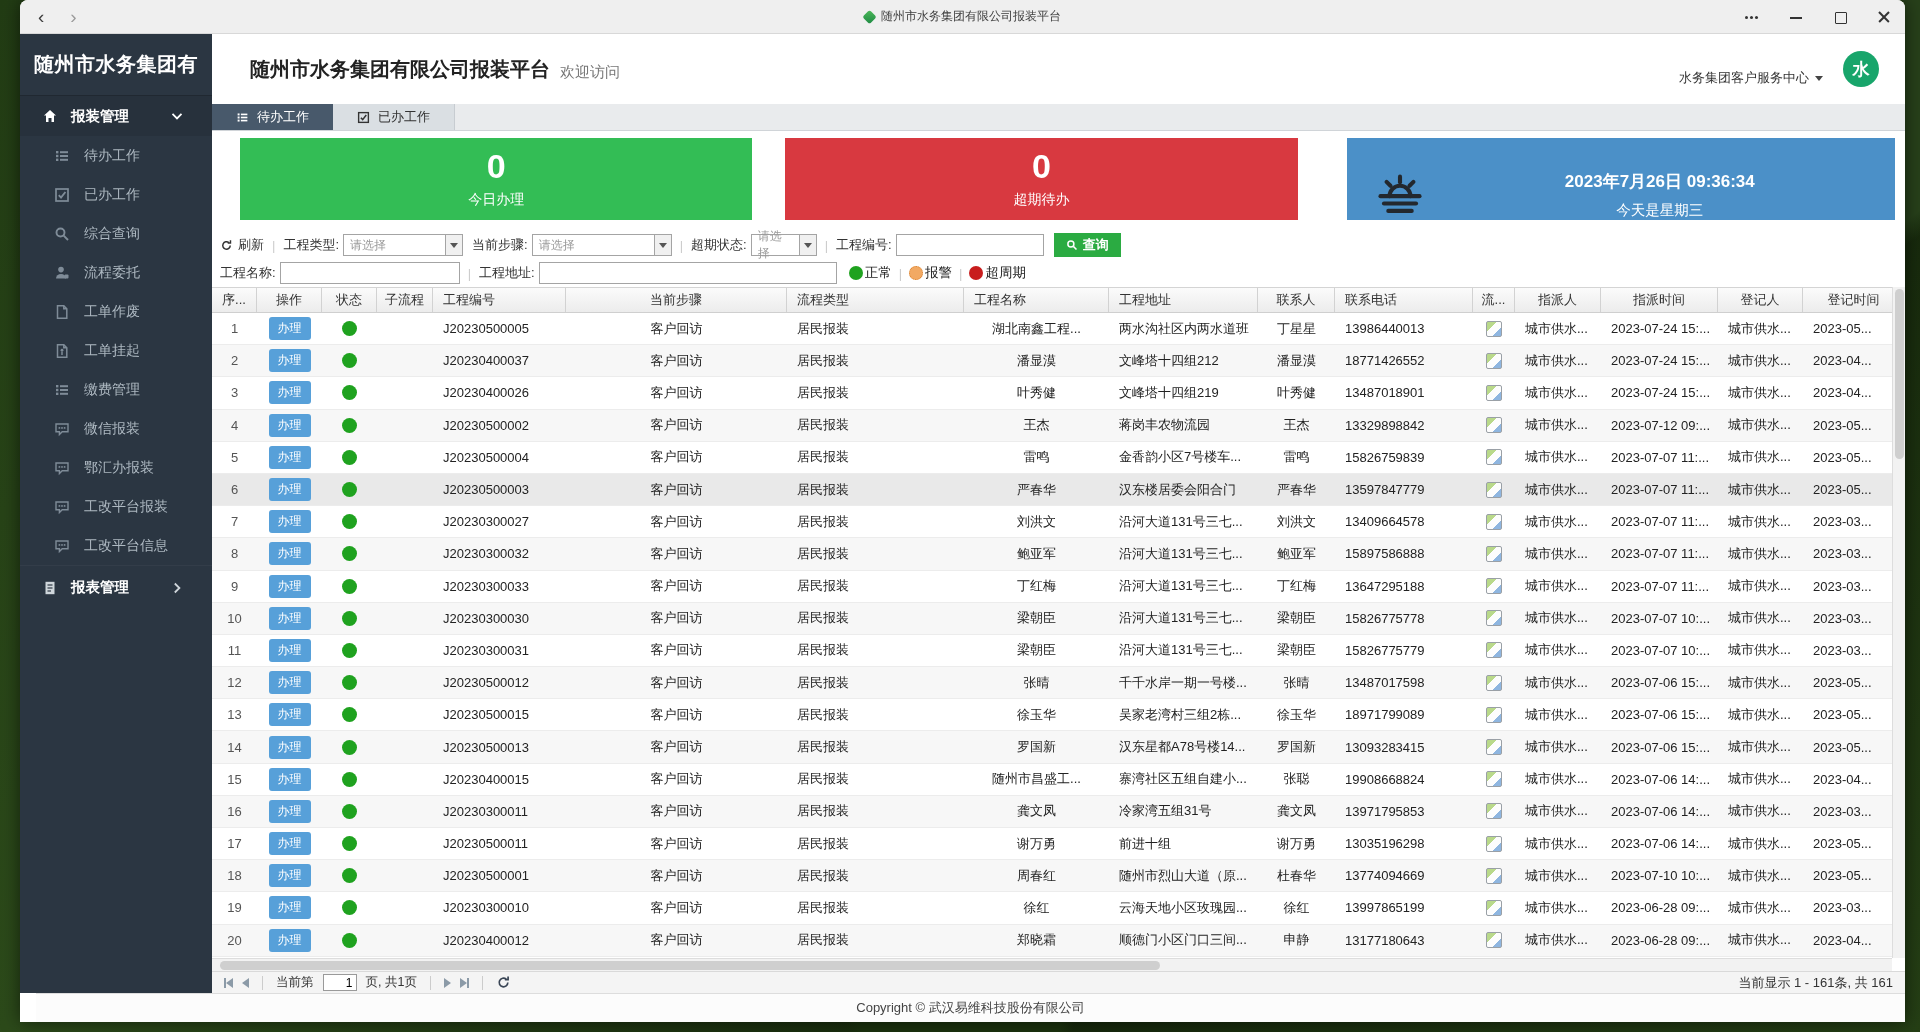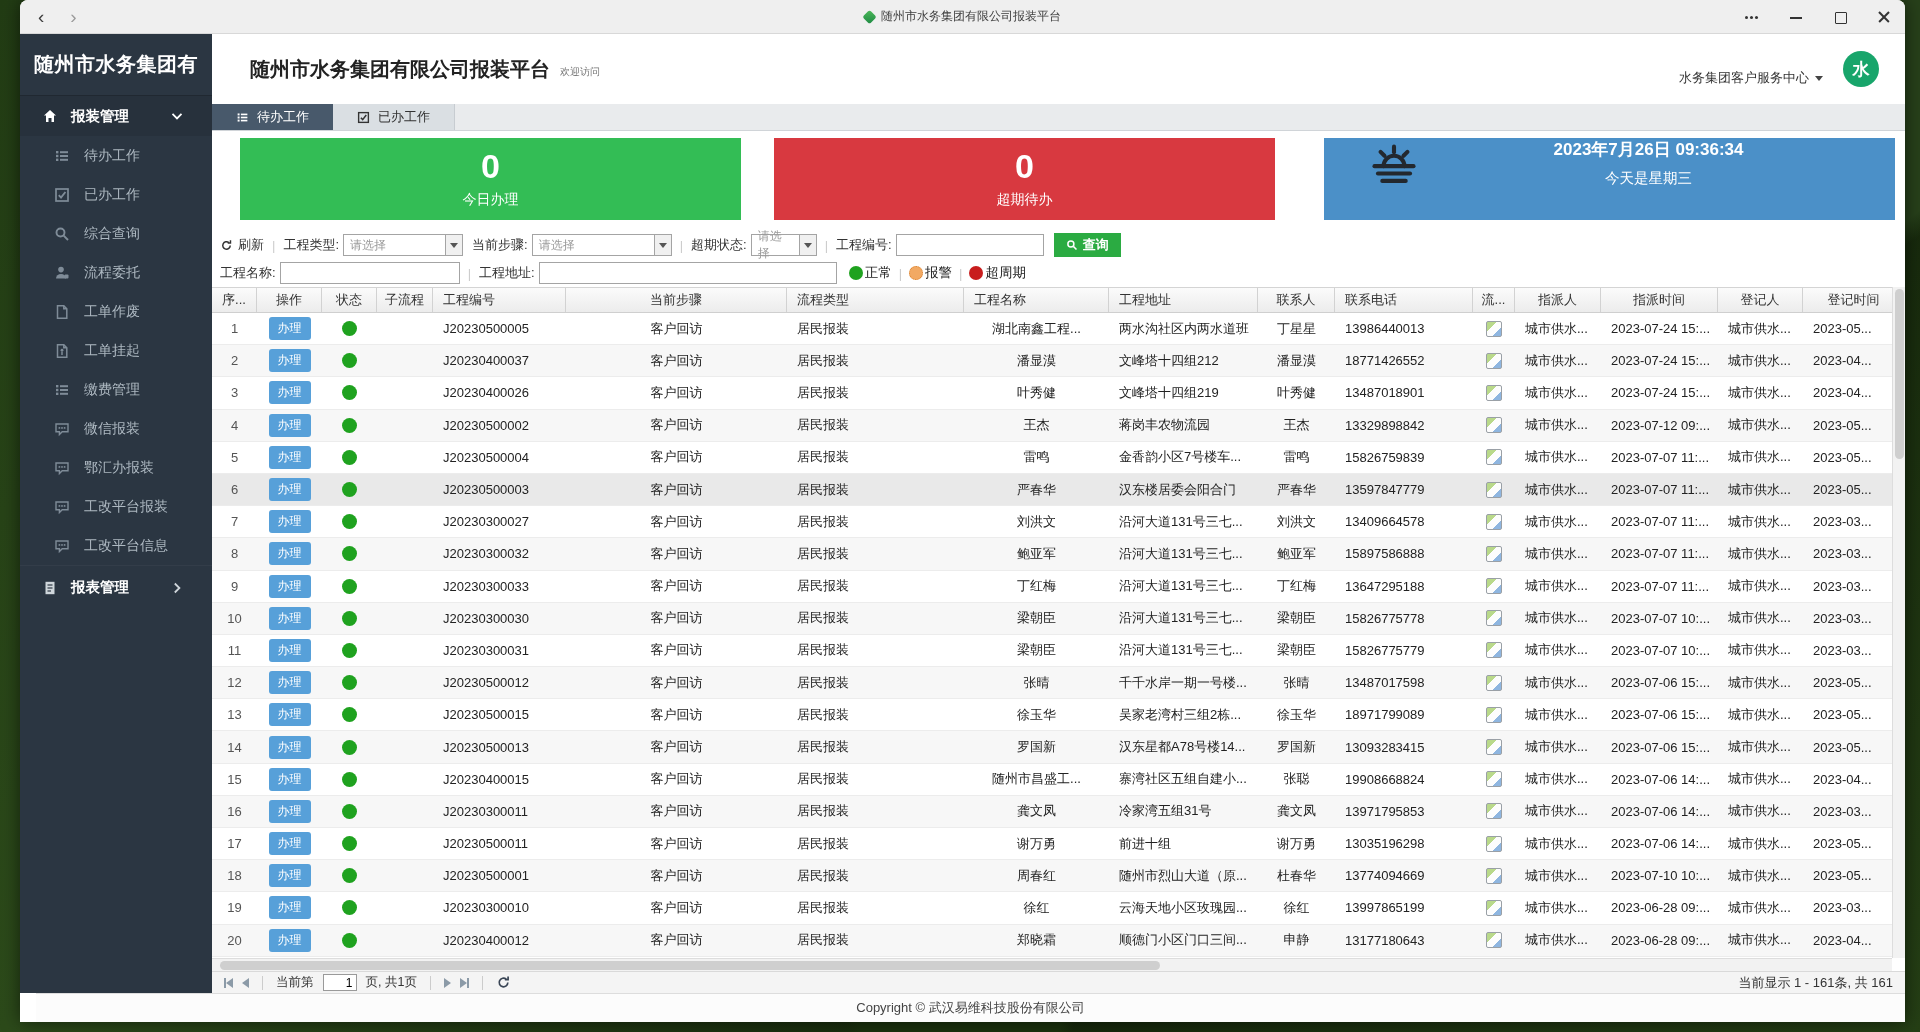--- a/index.html
+++ b/index.html
@@ -58,21 +58,21 @@
   .menu-report .chev { margin-left:auto; }
   .mi { width:16px; height:16px; display:inline-flex; }
   .mi svg { width:100%; height:100%; }
 
   
   .content { position:absolute; top:34px; left:192px; right:0; bottom:29px;
     display:flex; flex-direction:column; background:#fff; }
   .page-header { height:70px; display:flex; align-items:center; padding:0 26px 0 38px;
     background:#fff; flex:0 0 auto; }
   .ph-title { font-size:20px; font-weight:bold; color:#222; }
-  .ph-welcome { font-size:10px; color:#777; margin-left:10px; margin-top:6px; }
+  .ph-welcome { font-size:15px; color:#777; margin-left:10px; margin-top:6px; }
   .ph-right { margin-left:auto; display:flex; align-items:flex-end; gap:20px; }
   .ph-user { font-size:13px; color:#333; cursor:pointer; display:flex; align-items:center; gap:6px; }
   .caret-down { width:0; height:0; border-left:4px solid transparent; border-right:4px solid transparent;
     border-top:5px solid #444; display:inline-block; }
   .avatar { width:36px; height:36px; border-radius:50%; background:#18a56b; color:#fff;
     font-size:17px; font-weight:bold; display:flex; align-items:center; justify-content:center; cursor:pointer; }
 
   .tabbar { height:27px; background:#e9ebed; display:flex; align-items:stretch; flex:0 0 auto;
     border-bottom:1px solid #d0d4d8; }
   .tab { display:flex; align-items:center; gap:8px; font-size:13px; padding:0 24px; cursor:pointer; }
@@ -81,21 +81,21 @@
   .tab .ti { width:13px; height:13px; display:inline-flex; }
   .tab .ti svg { width:100%; height:100%; }
 
   .main { flex:1 1 auto; position:relative; overflow:hidden; background:#fff; }
 
   
   .stats { margin:7px 10px 0 28px; display:flex; gap:33px; height:82px; }
   .stat-card { flex:1; color:#fff; text-align:center; padding-top:9px; cursor:default; }
   .stat-value { font-size:34px; font-weight:bold; line-height:1.15; }
   .stat-label { font-size:14px; margin-top:5px; }
-  .clock-card { flex:1; color:#fff; display:flex; align-items:flex-start; padding:0 35px;margin-left:16px; }
+  .clock-card { flex:1; color:#fff; display:flex; align-items:flex-end; padding:0 18px;margin-left:16px; }
   .clock-icon { width:58px; height:52px; margin:0 14px 0 6px; flex:0 0 auto; }
   .clock-text { flex:1; text-align:center; }
   .clock-line1 { font-size:17px; font-weight:bold; }
   .clock-line2 { font-size:14.5px; margin-top:8px; }
 
   
   .filters { margin:11px 0 0 8px; font-size:13px; color:#333; }
   .frow { height:28px; display:flex; align-items:center; }
   .fsep { color:#ccc; margin:0 8px; }
   .refresh-btn { display:flex; align-items:center; gap:5px; cursor:pointer; color:#333; }

